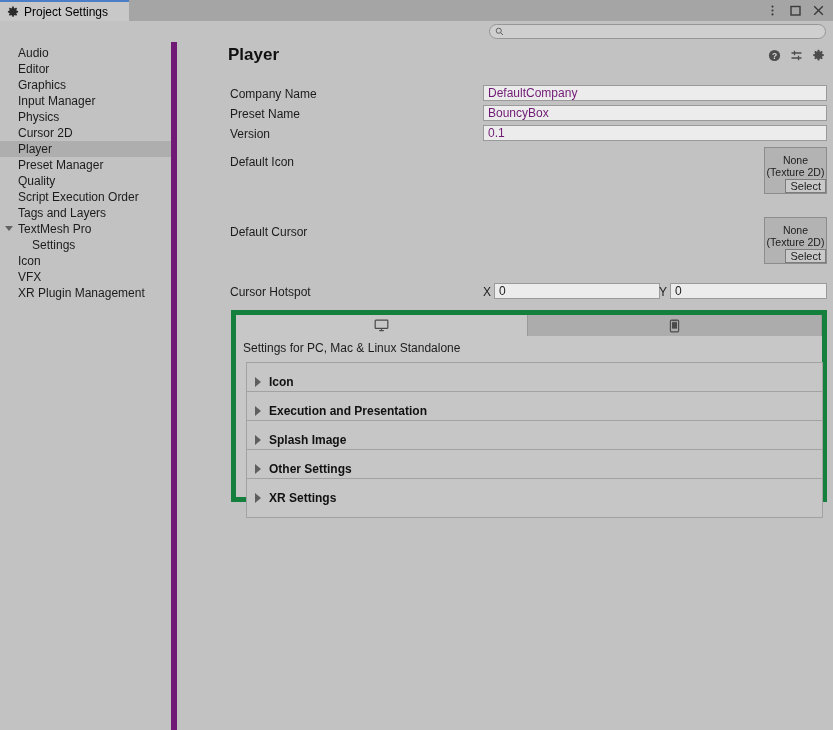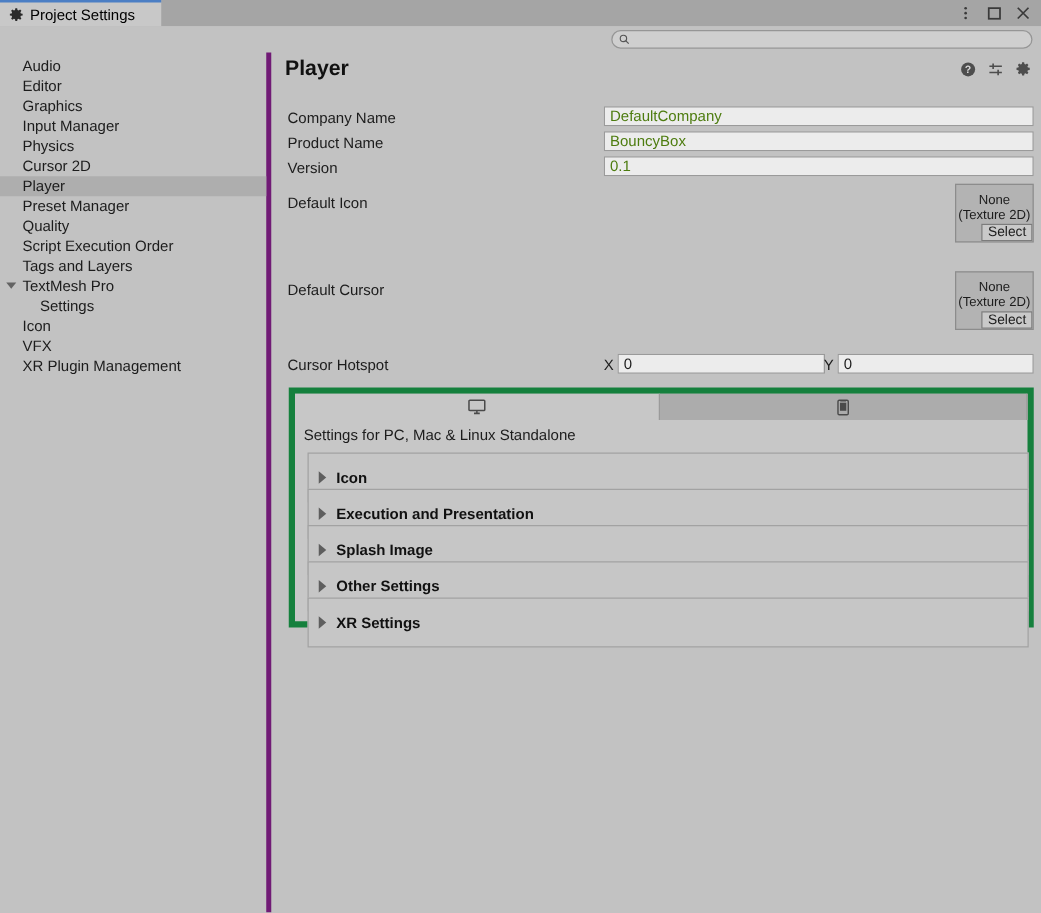--- a/index.html
+++ b/index.html
@@ -52,23 +52,23 @@
   }
   .searchbox svg { width: 9px; height: 9px; display: block; }
   .searchbox input {
     border: 0; outline: 0; background: transparent;
     font-family: "Liberation Sans", sans-serif; font-size: 11px;
     color: #333; margin-left: 4px; width: 300px; height: 12px; padding: 0;
   }
 
   
   .sidebar {
-    position: absolute; left: 0; top: 42px; width: 217px; height: 688px;
+    position: absolute; left: 0; top: 42px; width: 177px; height: 688px;
     background: #c2c2c2;
-    border-right: 4px solid #701a75;
+    border-right: 6px solid #701a75;
     padding-top: 3px;
   }
   .side-item {
     height: 16px; line-height: 16px;
     font-size: 12px; color: #1c1c1c;
     padding-left: 18px; position: relative;
     white-space: nowrap; cursor: default;
   }
   .side-item.selected { background: #aeaeae; }
   .side-item.child { padding-left: 32px; }
@@ -106,21 +106,21 @@
   .flabel {
     position: absolute; left: 12px; top: 2px;
     font-size: 12px; color: #1c1c1c; white-space: nowrap;
   }
   .finput {
     position: absolute; left: 265px; top: 0;
     width: 344px; height: 16px;
     background: #ececec;
     border: 1px solid #9a9a9a;
     font-family: "Liberation Sans", sans-serif;
-    font-size: 12px; color: #4d7c0f;
+    font-size: 12px; color: #701a75;
     padding: 0 0 0 4px; outline: none;
   }
 
   
   .objfield {
     position: absolute;
     width: 63px; height: 47px;
     background: #b3b3b3;
     border: 1px solid #8c8c8c;
     right: 6px;
@@ -289,21 +289,21 @@
           </svg>
         </span>
       </div>
     </div>
 
     <div class="frow" style="top:43px;">
       <div class="flabel">Company Name</div>
       <input class="finput" type="text" value="DefaultCompany" style="">
     </div>
     <div class="frow" style="top:63px;">
-      <div class="flabel">Product Name</div>
+      <div class="flabel">Preset Name</div>
       <input class="finput" type="text" value="BouncyBox" style="">
     </div>
     <div class="frow" style="top:83px;">
       <div class="flabel">Version</div>
       <input class="finput" type="text" value="0.1" style="">
     </div>
 
     <div class="frow" style="top:111px;">
       <div class="flabel">Default Icon</div>
     </div>

